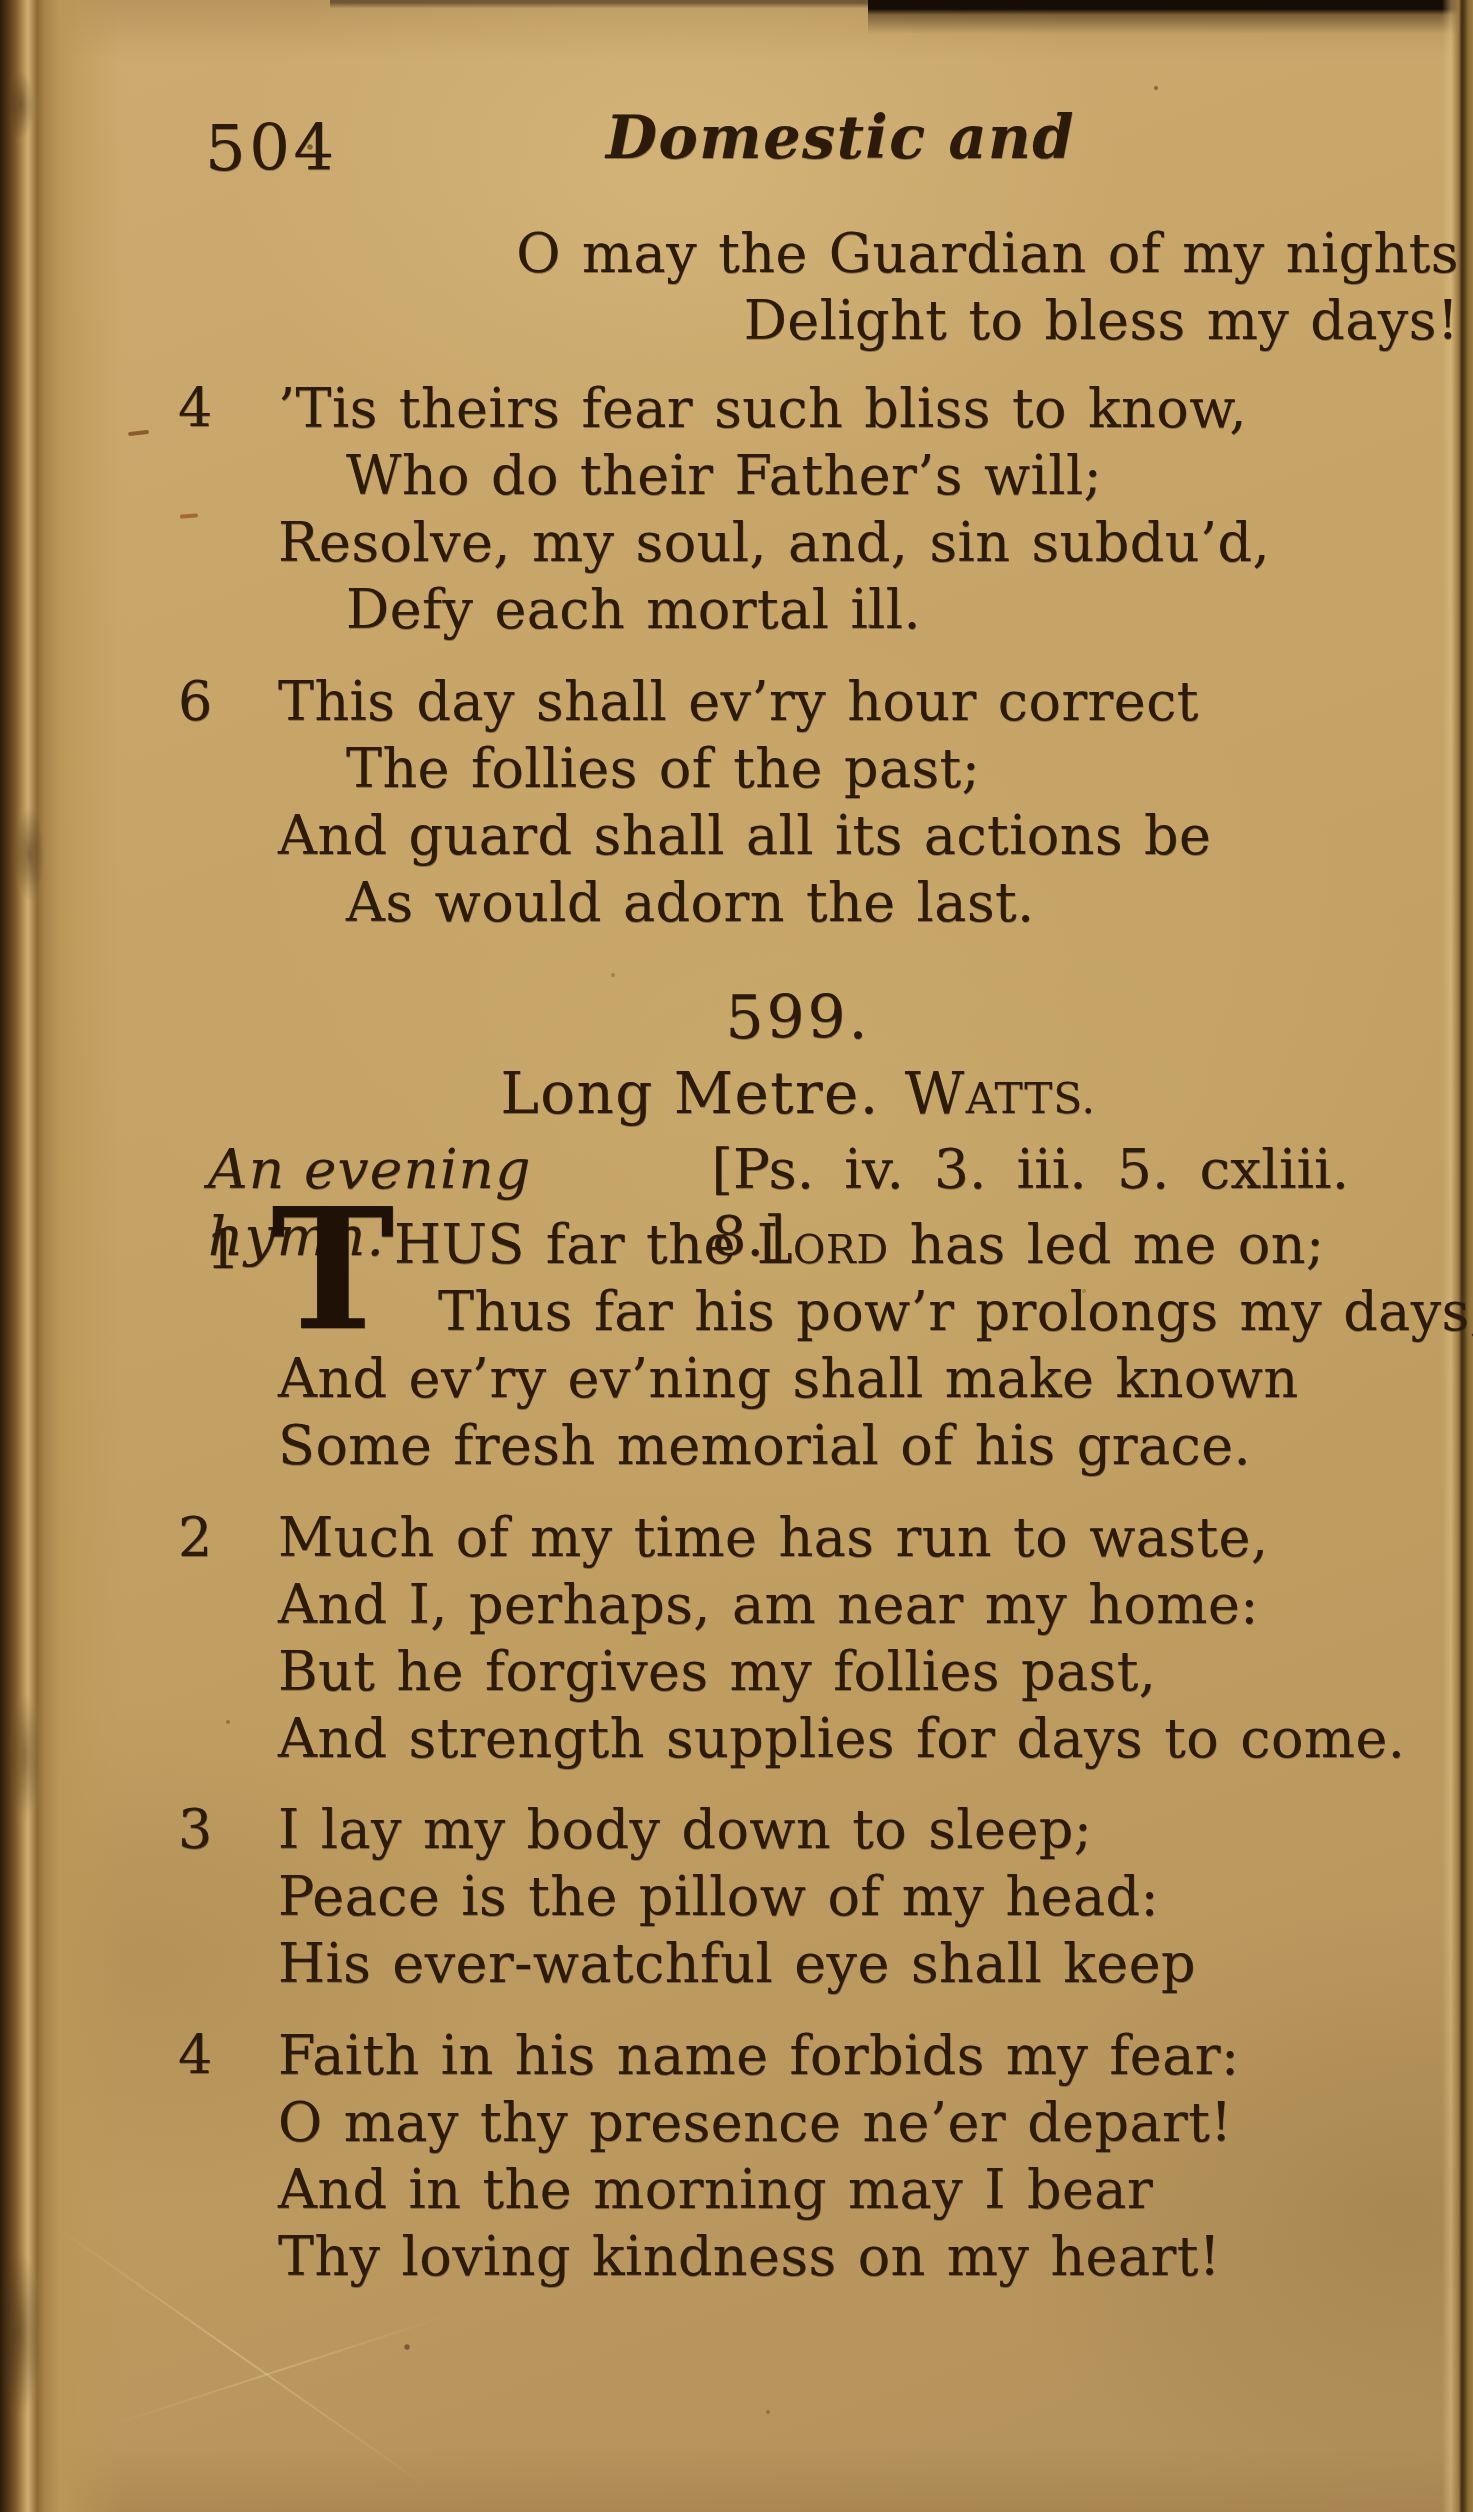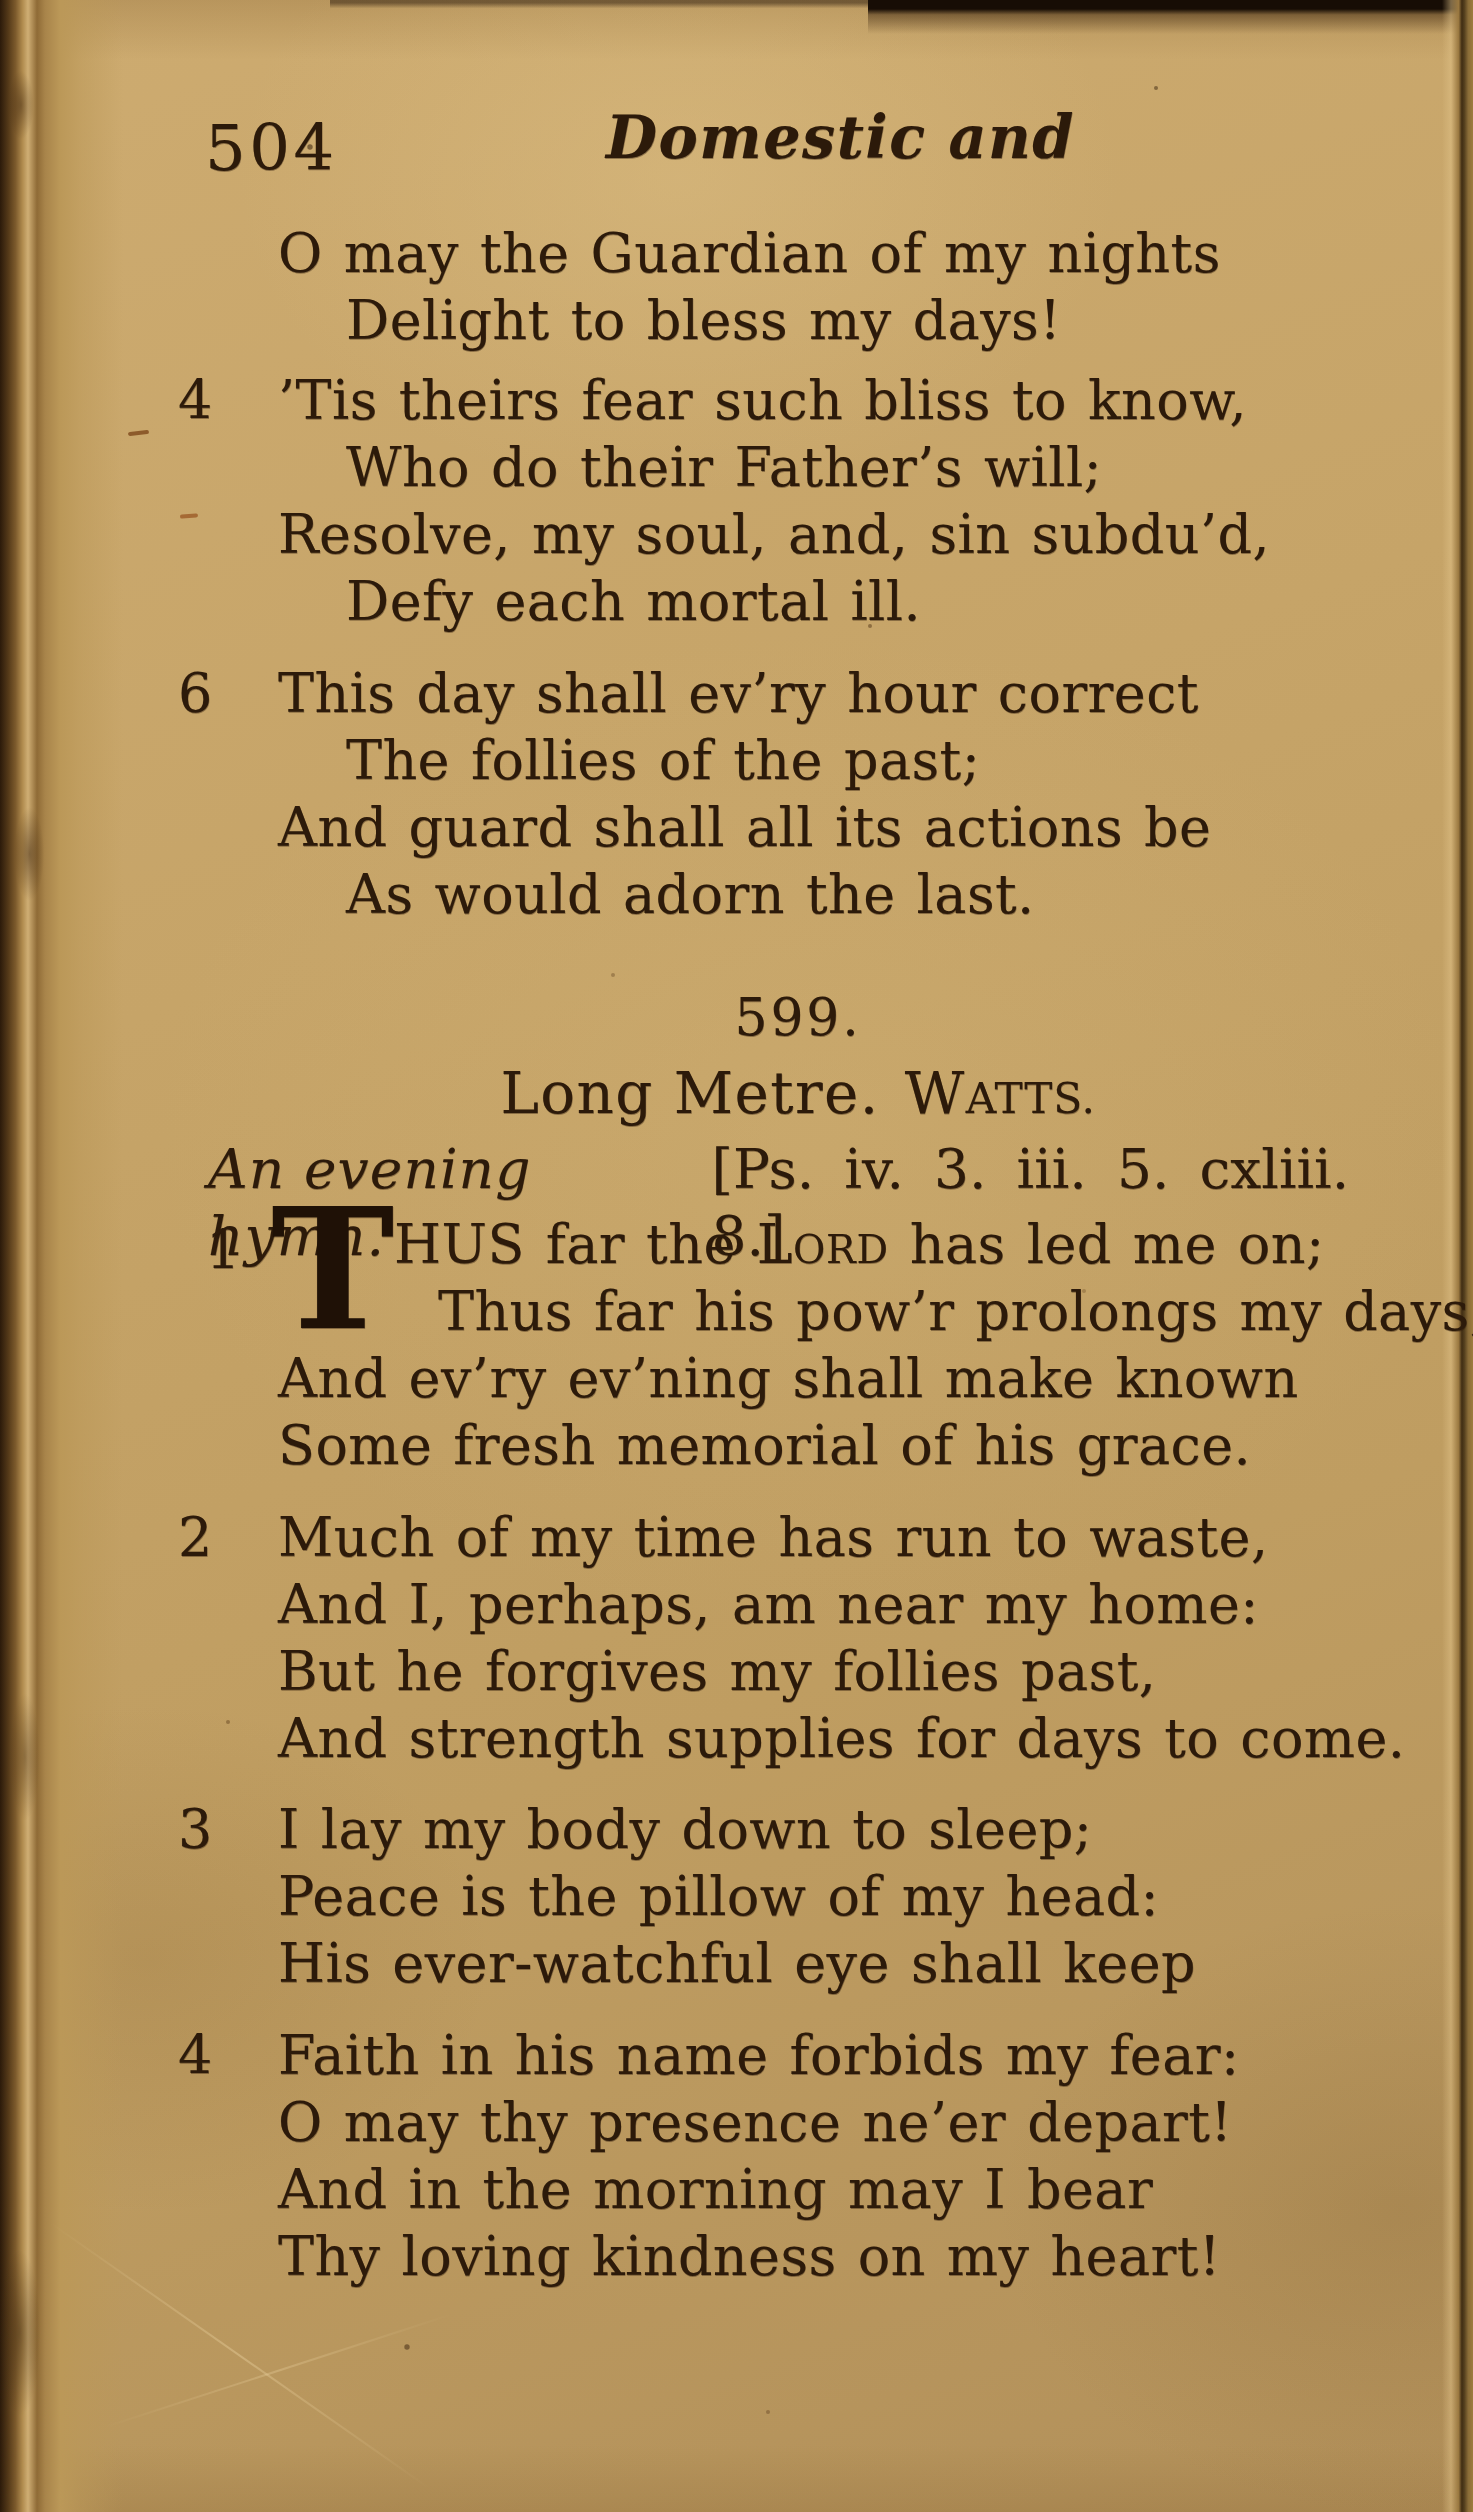--- a/index.html
+++ b/index.html
@@ -101,35 +101,35 @@
   .text-col { position: absolute; left: 278px; width: 1181px; }
   #col-a { top: 220px; }
   #col-b { top: 1211px; }
 
   .line {
     position: relative; height: 67px; line-height: 67px;
     font-size: 54px; white-space: nowrap; letter-spacing: 0.4px; word-spacing: 3.5px;
   }
   .indent { padding-left: 68px; }
   .verse { margin-bottom: 24.6px; }
-  .verse.carry { margin-bottom: 13px; }
+  .verse.carry { margin-bottom: 21px; text-align: right; }
   .vnum { position: absolute; left: -100px; top: 0; }
   .vnum.n1 { left: -72px; top: 5.6px; }
   .dropcap {
     position: absolute; left: -7px; top: -4.2px;
     font-size: 166px; line-height: 126px; font-weight: bold; color: #20120618;
     color: #1f1106; letter-spacing: 0;
   }
   .dropline { padding-left: 116px; }
   .ind2 { padding-left: 160px; }
   .sc { font-size: 0.73em; letter-spacing: 0.7px; }
 
   #hymn-number {
     position: absolute; left: 162px; width: 1272px; top: 982px;
-    text-align: center; font-size: 52px; line-height: 70px; letter-spacing: 2.8px;
+    text-align: center; font-size: 60px; line-height: 70px; letter-spacing: 2.8px;
   }
   #hymn-meta {
     position: absolute; left: 162px; width: 1272px; top: 1060px;
     text-align: center; font-size: 58px; line-height: 67px; letter-spacing: 1.4px;
   }
   #hymn-meta .author { margin-left: 25px; }
   #hymn-ref {
     position: absolute; left: 208px; top: 1136px; width: 1223px;
     display: flex; justify-content: space-between;
     font-size: 55px; line-height: 67px;

